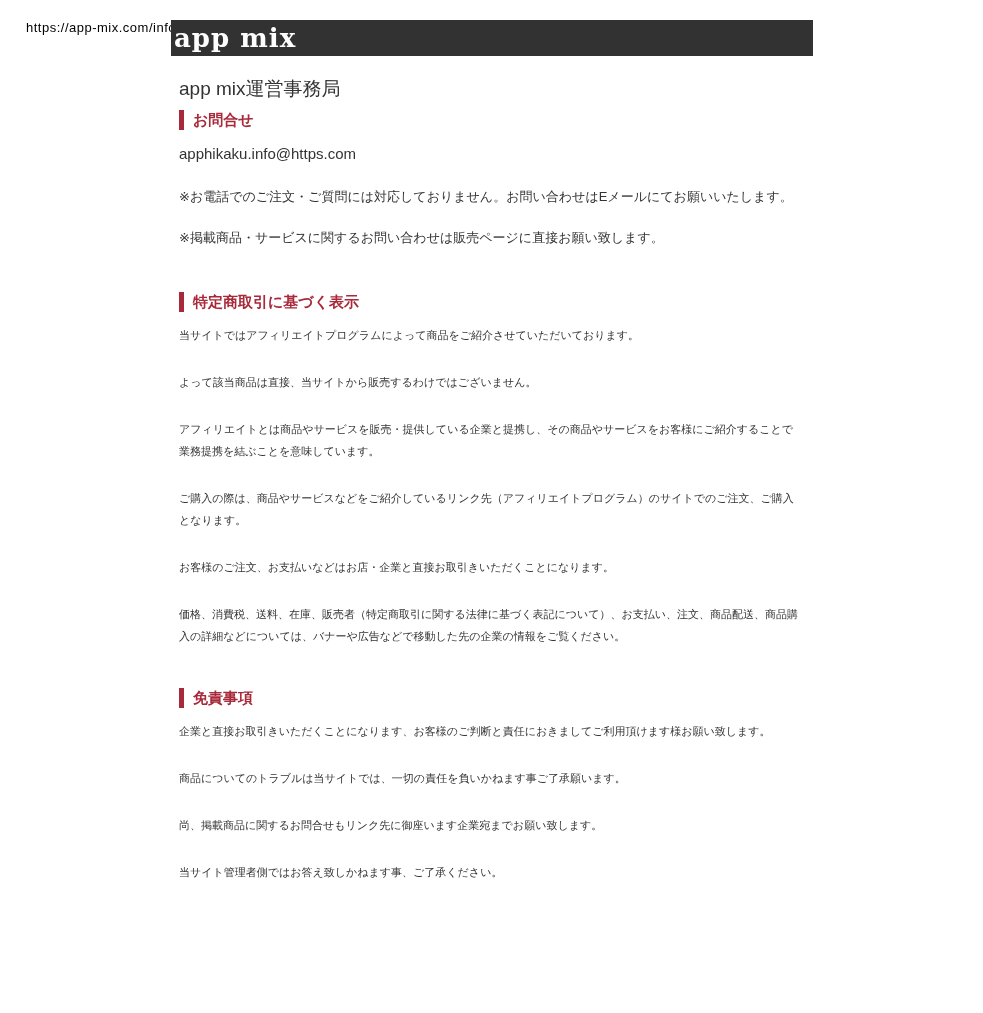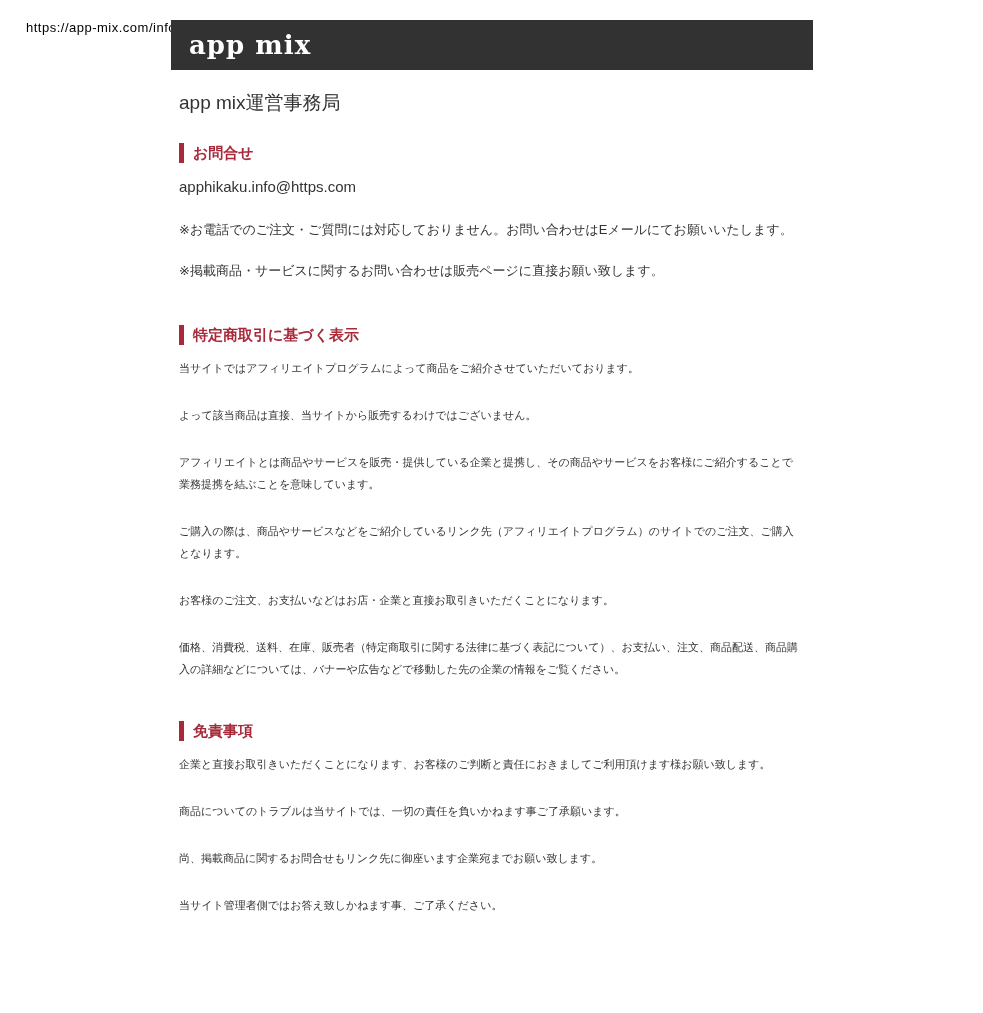--- a/index.html
+++ b/index.html
@@ -27,25 +27,25 @@
     letter-spacing:0.5px;
     padding-left:24px;
   }
   .container{
     position:absolute;
     left:171px;
     top:20px;
     width:642px;
   }
   .site-header{
-    height:50px;
+    height:36px;
     background:var(--header-dark);
     display:flex;
     align-items:center;
-    padding-left:18px;
+    padding-left:3px;
   }
   .site-title{
     color:#ffffff;
     font-family:"DejaVu Serif","Liberation Serif",serif;
     font-weight:bold;
     font-size:26px;
     letter-spacing:1px;
     cursor:pointer;
   }
   .content{
@@ -59,21 +59,21 @@
   }
   .section-heading{
     margin:0;
     border-left:5px solid var(--accent);
     padding-left:9px;
     color:var(--accent);
     font-size:15px;
     font-weight:bold;
     line-height:20px;
   }
-  .heading-contact{margin-top:30px;}
+  .heading-contact{margin-top:11px;}
   .heading-tokutei{margin-top:46px;}
   .heading-disclaimer{margin-top:41px;}
   .email{
     margin-top:14px;
     font-size:15px;
     line-height:20px;
   }
   .note{
     margin-top:24px;
     font-size:13px;

